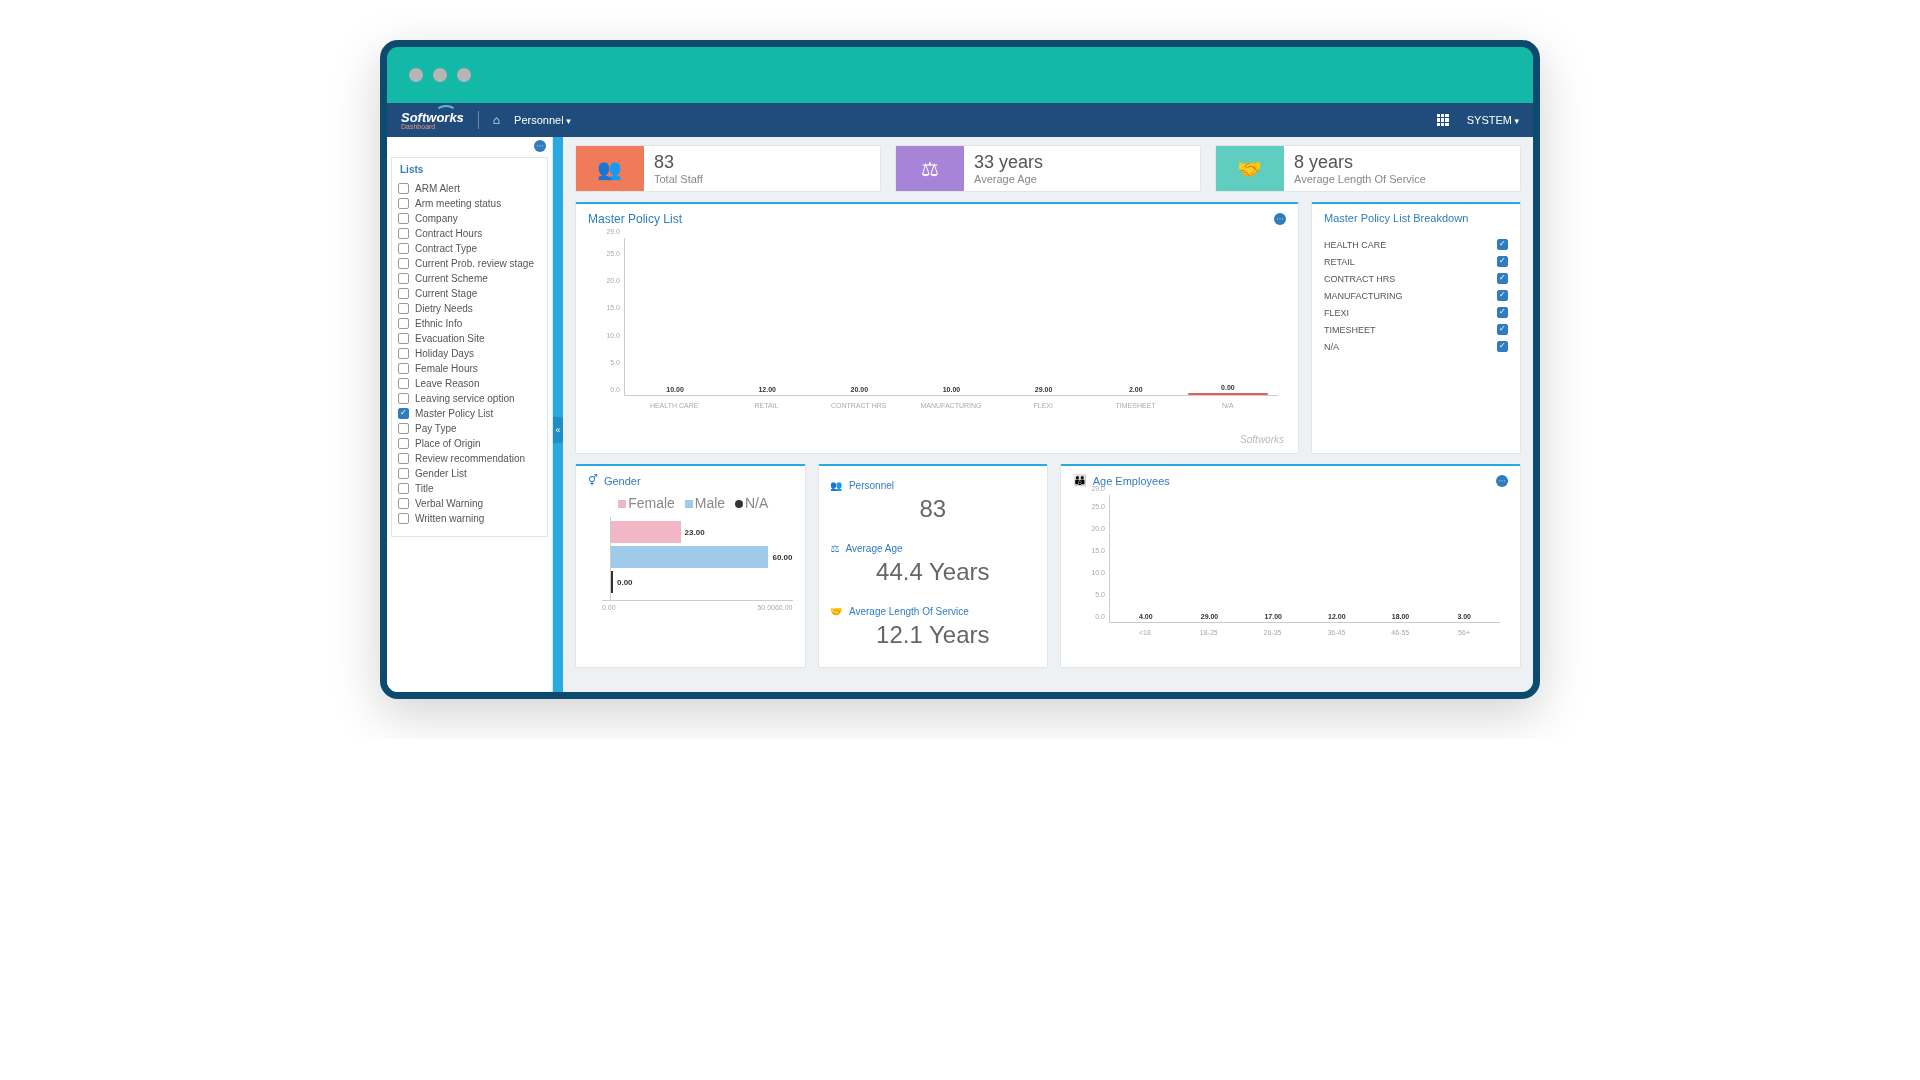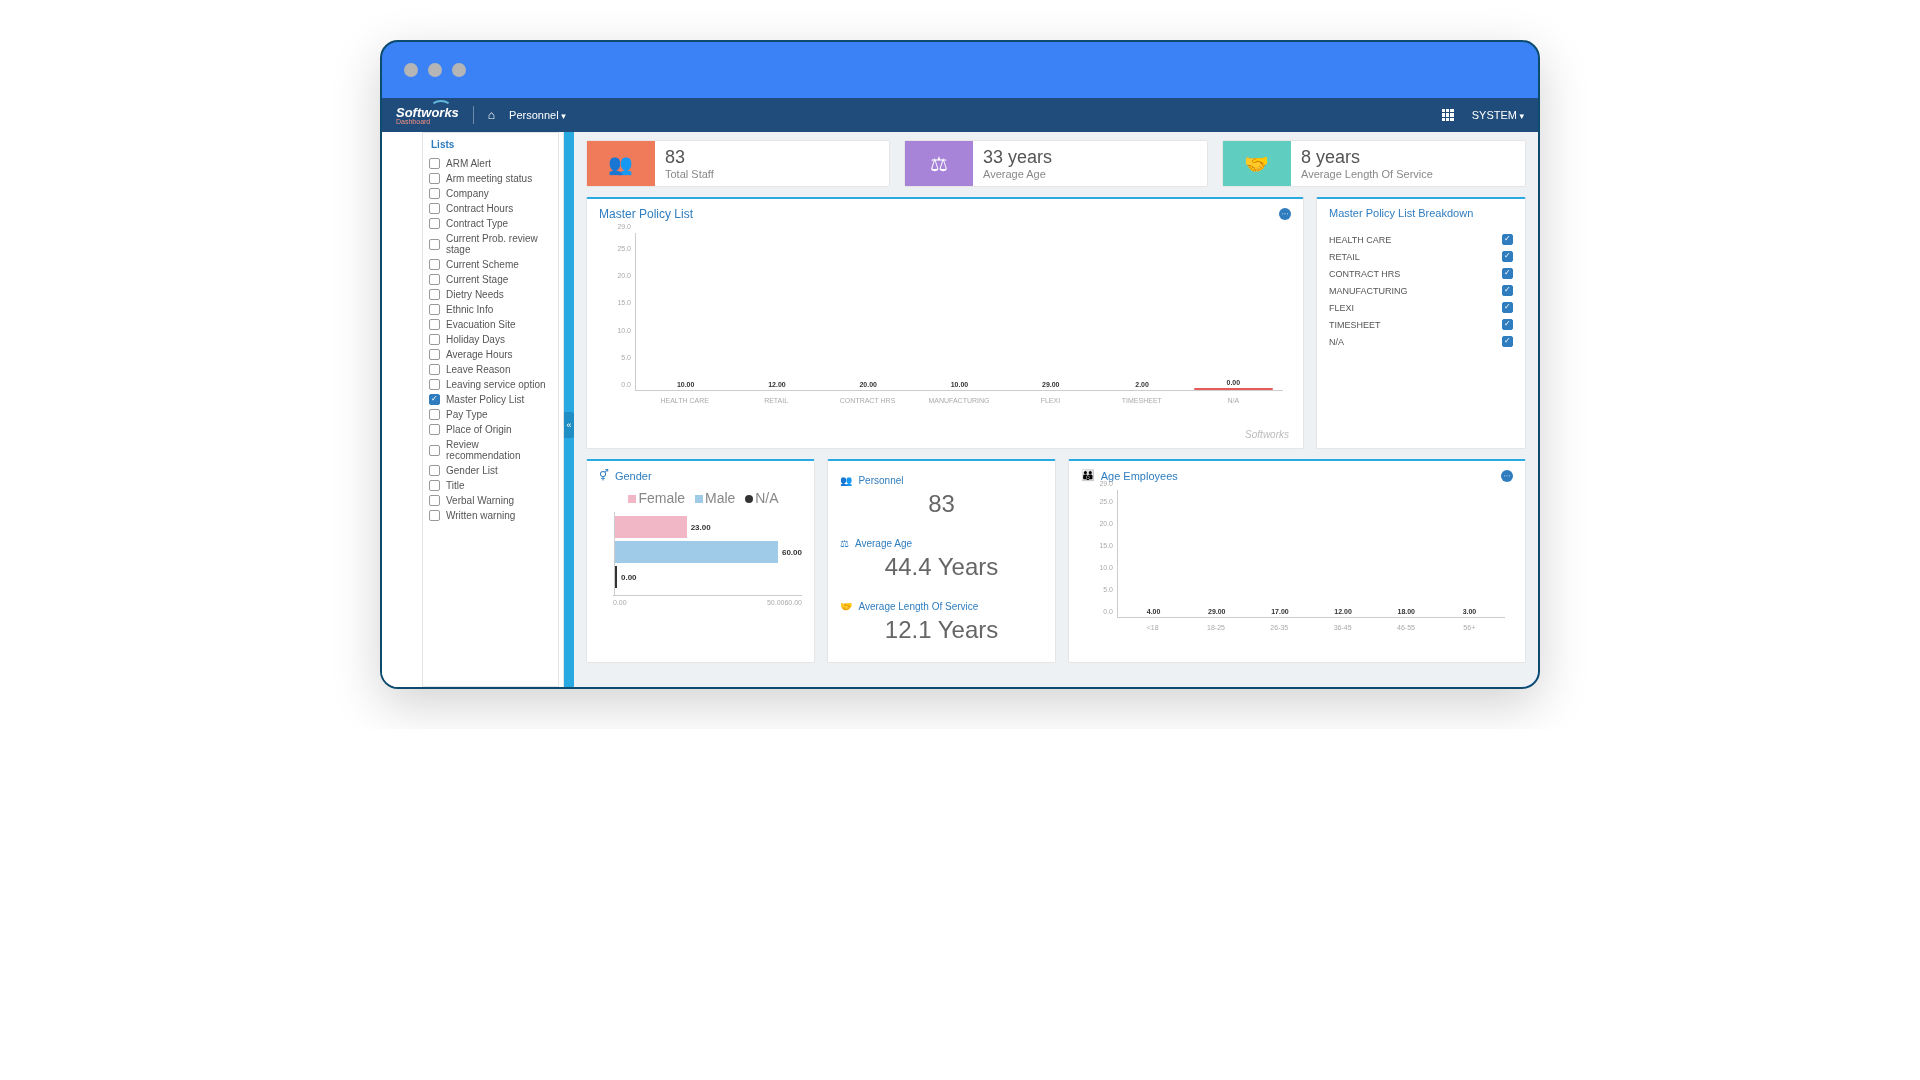--- a/index.html
+++ b/index.html
@@ -6,25 +6,25 @@
   body {
     font-family: "Helvetica Neue", Arial, sans-serif;
     background: #fff;
     display: flex;
     justify-content: center;
     align-items: flex-start;
     padding: 40px 0;
   }
   .window {
     width: 1160px;
-    background: #3b82f6;
+    background: #14b8a6;
     border-radius: 18px;
     box-shadow: 0 15px 50px rgba(0,0,0,0.18);
     overflow: hidden;
-    border: 2px solid #0c4a6e;
+    border: 7px solid #0c4a6e;
   }
   .titlebar {
     height: 56px;
     display: flex;
     align-items: center;
     padding: 0 22px;
     gap: 10px;
   }
   .dot { width: 14px; height: 14px; border-radius: 50%; background: #b5b5b5; }
   .topnav {
@@ -45,21 +45,21 @@
   }
   .logo-sub { font-size: 7px; color: #f58f82; margin-top: -2px; }
   .divider { width: 1px; height: 18px; background: rgba(255,255,255,0.35); }
   .home-icon { font-size: 12px; color: #fff; }
   .caret::after { content: " \25BE"; font-size: 9px; }
   .topnav-right { display: flex; align-items: center; gap: 18px; }
   .grid-icon { width:12px;height:12px;display:grid;grid-template:repeat(3,1fr)/repeat(3,1fr);gap:1px;}
   .grid-icon span{background:#fff;width:100%;height:100%;}
   .content-row { display: flex; background: #eef1f4; }
   
-  .sidebar { width: 182px; background: #fff; border-right: 1px solid #e1e4e8; display:flex;flex-direction:row;gap:36px;}
+  .sidebar { width: 166px; background: #fff; border-right: 1px solid #e1e4e8; display:flex;flex-direction:column;}
   .sidebar-top { height: 20px; position:relative;}
   .badge-blue { position:absolute; top:3px; right:6px; width:12px;height:12px;border-radius:50%;background:#2f7dbf;color:#fff;font-size:7px;display:flex;align-items:center;justify-content:center;}
   .lists-box { border:1px solid #e1e4e8; margin: 0 4px; font-size: 10px;}
   .lists-head { padding: 6px 8px; color:#2f7dbf; font-weight:600;}
   .lists-body { padding: 0 6px 10px 6px; }
   .list-item { display:flex;align-items:center;gap:6px;padding:2px 0;color:#555;}
   .cb { appearance:none;width:11px;height:11px;border:1px solid #999;border-radius:2px;display:inline-block;position:relative;cursor:pointer;flex-shrink:0;}
   .cb:checked { background:#2f7dbf;border-color:#2f7dbf;}
   .cb:checked::after{content:"✓";color:#fff;font-size:8px;position:absolute;top:-1px;left:1px;}
   
@@ -198,21 +198,21 @@
             <label class="list-item">
               <input type="checkbox" class="cb" style="">
               <span>Evacuation Site</span>
             </label>
             <label class="list-item">
               <input type="checkbox" class="cb" style="">
               <span>Holiday Days</span>
             </label>
             <label class="list-item">
               <input type="checkbox" class="cb" style="">
-              <span>Average Hours</span>
+              <span>Female Hours</span>
             </label>
             <label class="list-item">
               <input type="checkbox" class="cb" style="">
               <span>Leave Reason</span>
             </label>
             <label class="list-item">
               <input type="checkbox" class="cb" style="">
               <span>Leaving service option</span>
             </label>
             <label class="list-item">
@@ -385,21 +385,21 @@
           <div class="sec-title">
             <span>⚥</span>
             <span>Gender</span>
           </div>
           <div class="sec-body">
             <div class="legend">
               <span class="sq" style="background:#f2b7c6"></span><span>Female</span>
               <span class="sq" style="background:#9fcbe8"></span><span>Male</span>
               <span class="sq" style="background:#333;border-radius:50%"></span><span>N/A</span>
             </div>
-            <div id="gender-chart" style="border-left:1px solid #ccc;margin-left:15px;padding:4px 0;">
+            <div id="gender-chart" style="border-left:1px solid #ccc;margin-left:22px;padding:4px 0;">
                 <div class="hbar-row">
                   <div class="hbar-rect" style="width: 38.3333%; background: rgb(242, 183, 198);"></div>
                   <span class="hbar-val">23.00</span>
                 </div>
                 <div class="hbar-row">
                   <div class="hbar-rect" style="width: 100%; background: rgb(159, 203, 232);"></div>
                   <span class="hbar-val">60.00</span>
                 </div>
                 <div class="hbar-row">
                   <div class="hbar-rect" style="width: 0%; min-width: 2px; background: rgb(51, 51, 51);"></div>

